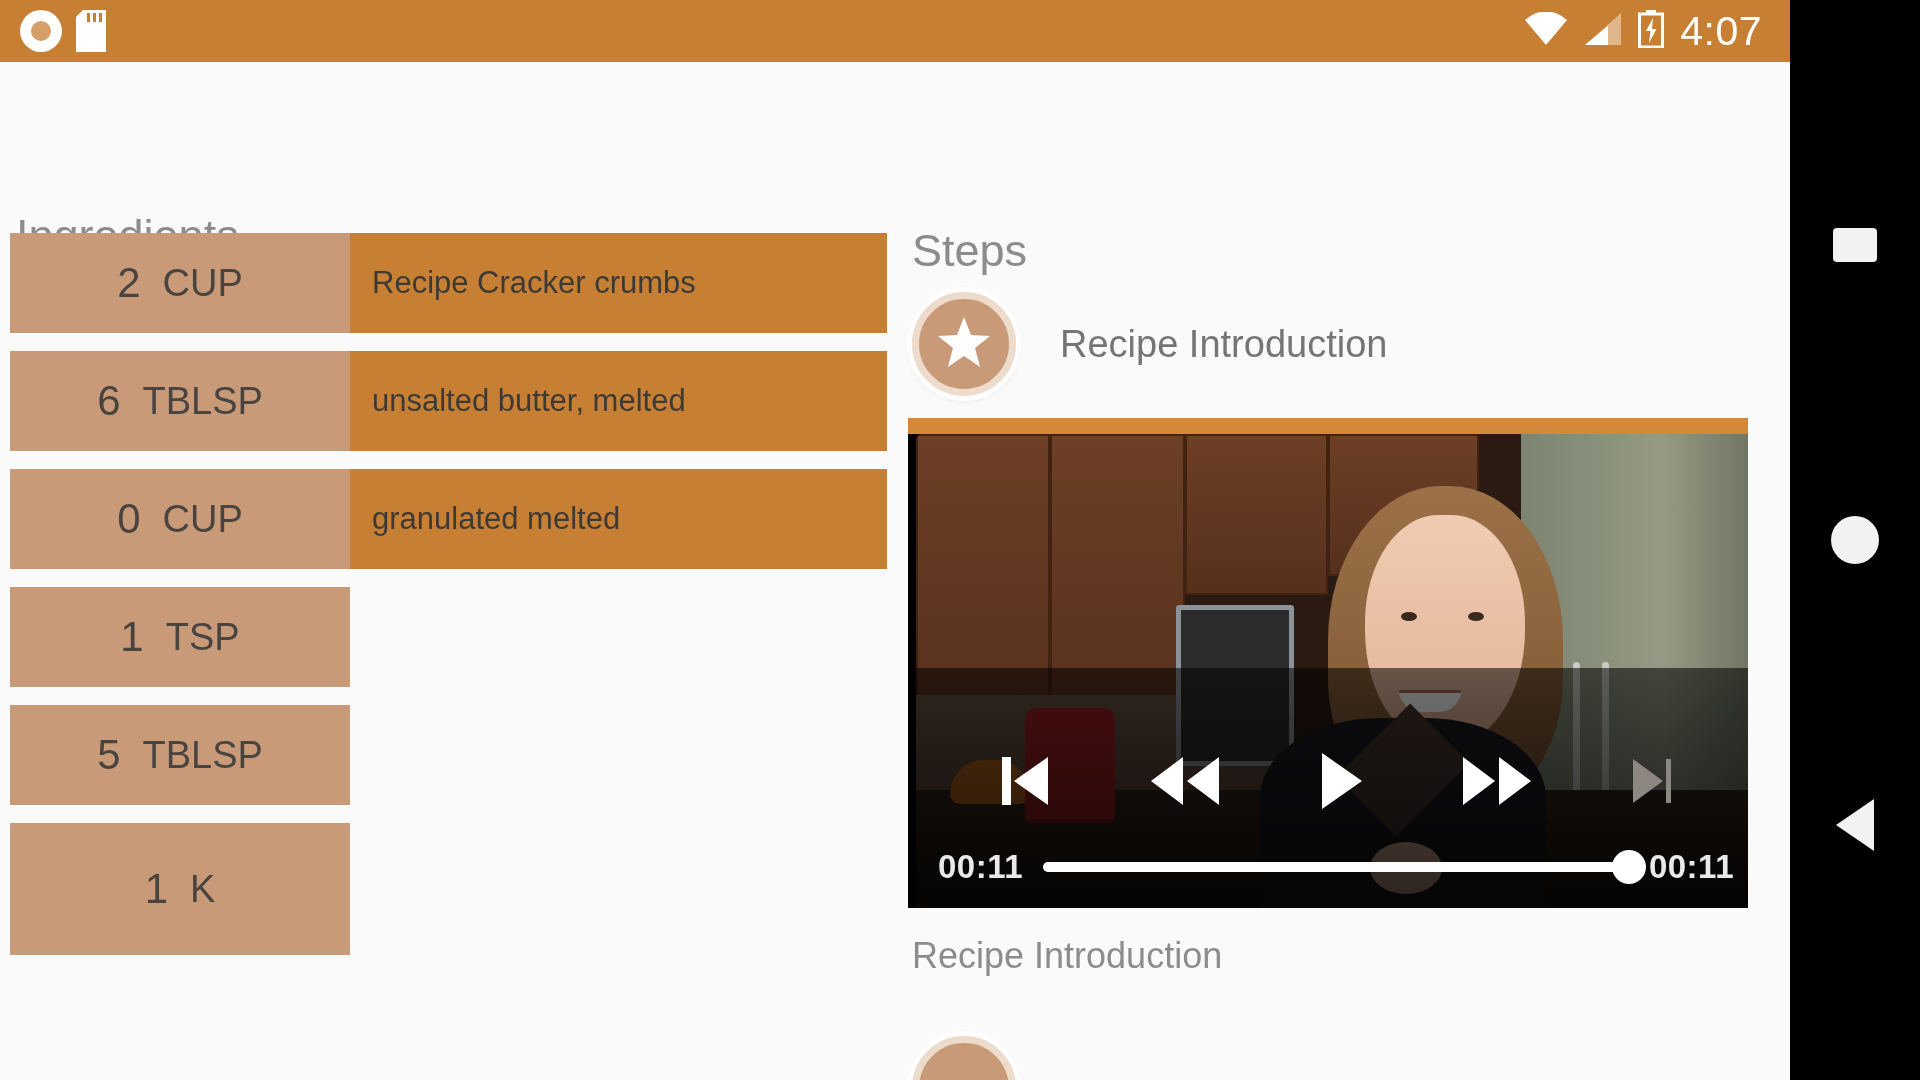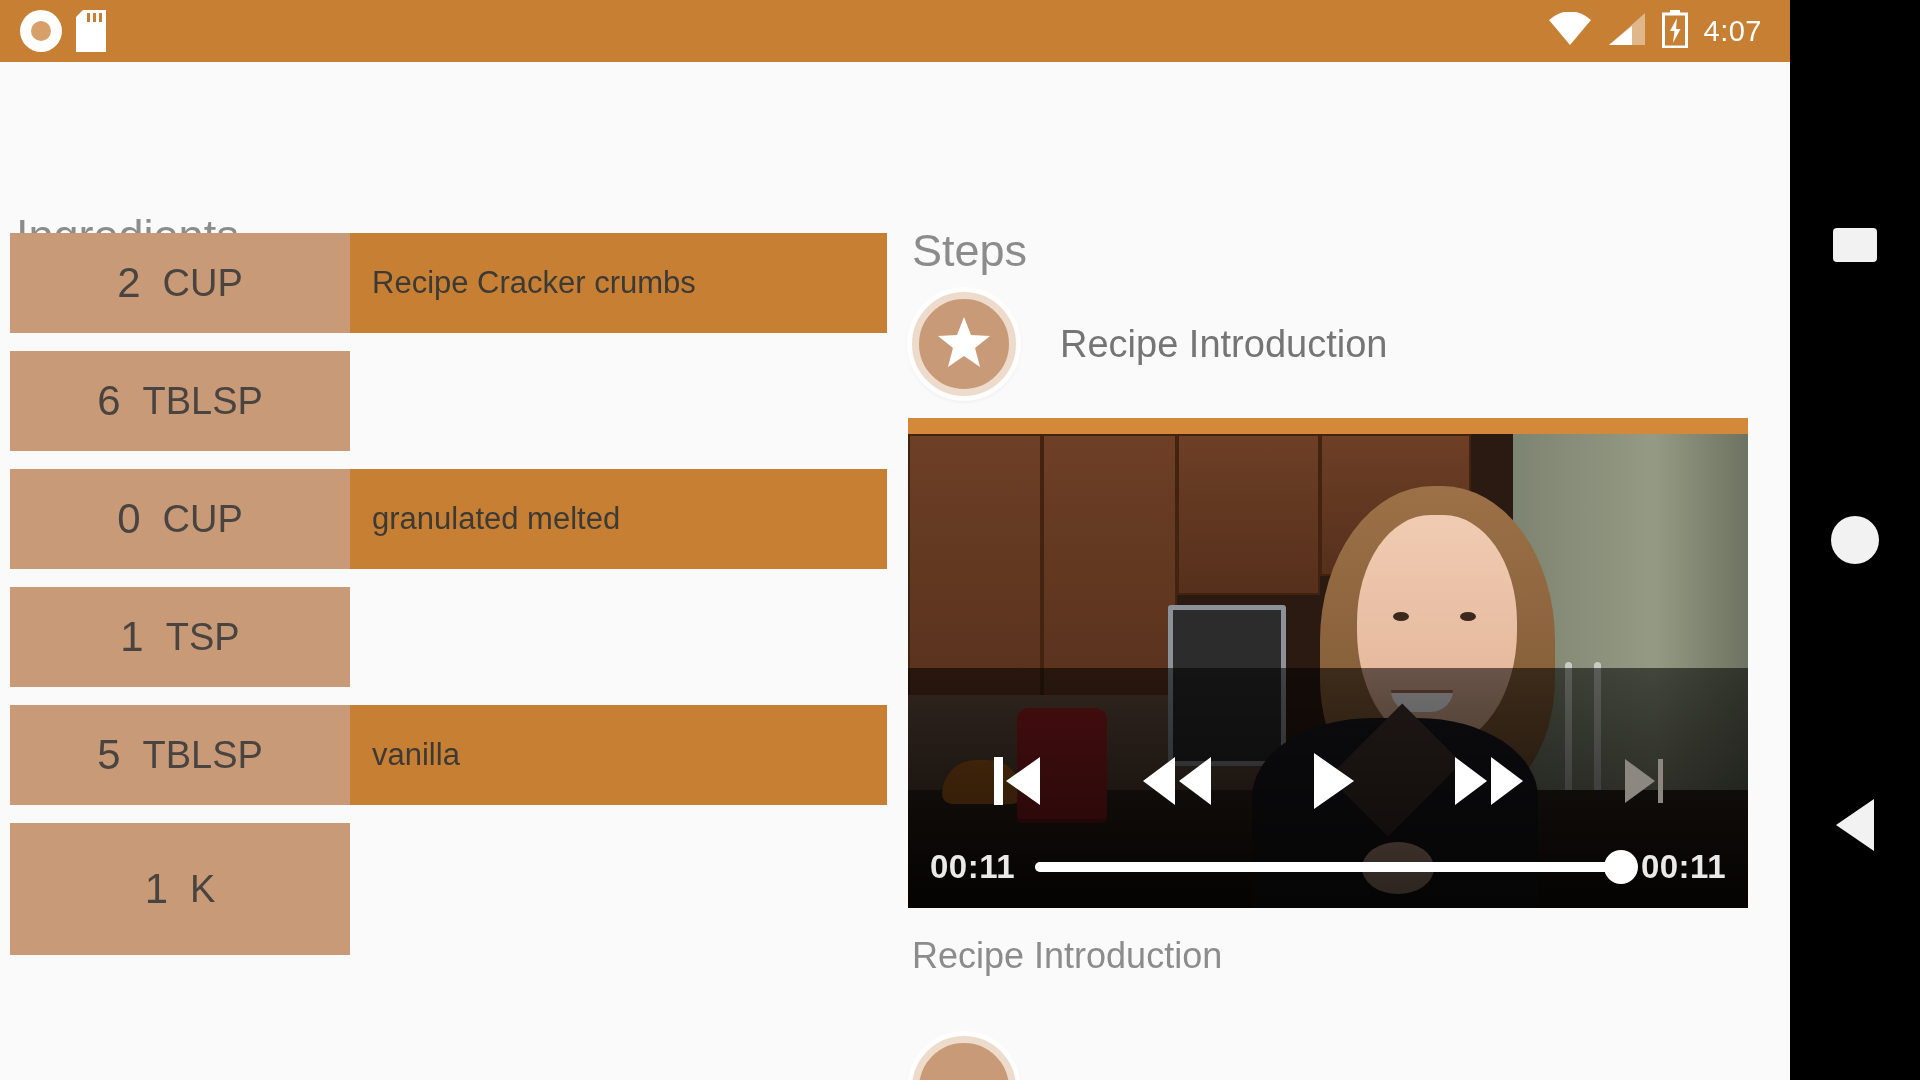--- a/index.html
+++ b/index.html
@@ -25,21 +25,21 @@
     position: absolute; left:0; top:0; width:1790px; height:62px;
     background:#C67F33;
     display:flex; align-items:center;
   }
   .sb-left { display:flex; align-items:center; gap:14px; padding-left:20px; }
   .sb-right {
     margin-left:auto; display:flex; align-items:center; gap:16px;
     padding-right:28px;
   }
   .sb-time {
-    color:#fff; font-size:29px; letter-spacing:0.5px;
+    color:#fff; font-size:41px; letter-spacing:0.5px;
     font-family:"Liberation Sans", sans-serif;
   }
   .icon-rec { width:42px; height:42px; border-radius:50%; background:#fff;
     display:flex; align-items:center; justify-content:center; }
   .icon-rec i { width:20px; height:20px; border-radius:50%; background:#D7A06A; display:block;}
   .icon-sd { width:30px; height:42px; }
 
   
   .toolbar {
     position: absolute; left:0; top:62px; width:1790px; height:128px;
@@ -114,21 +114,21 @@
   }
 
   
   .video-wrap {
     position:absolute; left:18px; top:228px; width:840px; height:490px;
     background:#000; overflow:hidden;
   }
   .video-orange-strip {
     position:absolute; left:0; top:0; width:100%; height:16px; background:#D4893A;
   }
-  .video-img { position:absolute; left:0; top:16px; width:100%; height:474px; overflow:hidden; }
+  .video-img { position:absolute; left:8px; top:16px; width:100%; height:474px; overflow:hidden;border-radius:6px; }
 
   
   .scene { position:absolute; inset:0; background:#2b1a12; }
   .cab {
     position:absolute; background:linear-gradient(180deg,#6d3f26,#56301c);
     border:2px solid #41230f;
   }
   .wall-back {
     position:absolute; left:0; top:55%; width:45%; height:45%;
     background:linear-gradient(180deg,#6b5243,#4a382c);
@@ -287,40 +287,40 @@
                 <span class="ing-amount">2</span>
                 <span class="ing-unit">CUP</span>
               </div>
               <div class="ing-name">Recipe Cracker crumbs</div>
             </div>
             <div class="ing-row" style="top: 66px;">
               <div class="ing-qty">
                 <span class="ing-amount">6</span>
                 <span class="ing-unit">TBLSP</span>
               </div>
+              <div class="ing-name">unsalted butter, melted</div>
             </div>
             <div class="ing-row" style="top: 184px;">
               <div class="ing-qty">
                 <span class="ing-amount">0</span>
                 <span class="ing-unit">CUP</span>
               </div>
               <div class="ing-name">granulated melted</div>
             </div>
             <div class="ing-row" style="top: 302px;">
               <div class="ing-qty">
                 <span class="ing-amount">1</span>
                 <span class="ing-unit">TSP</span>
               </div>
             </div>
             <div class="ing-row" style="top: 420px;">
               <div class="ing-qty">
                 <span class="ing-amount">5</span>
                 <span class="ing-unit">TBLSP</span>
               </div>
-              <div class="ing-name">vanilla</div>
             </div>
             <div class="ing-row" style="top: 538px; height: 132px;">
               <div class="ing-qty">
                 <span class="ing-amount">1</span>
                 <span class="ing-unit">K</span>
               </div>
             </div>
           </div>
       </div>
 

